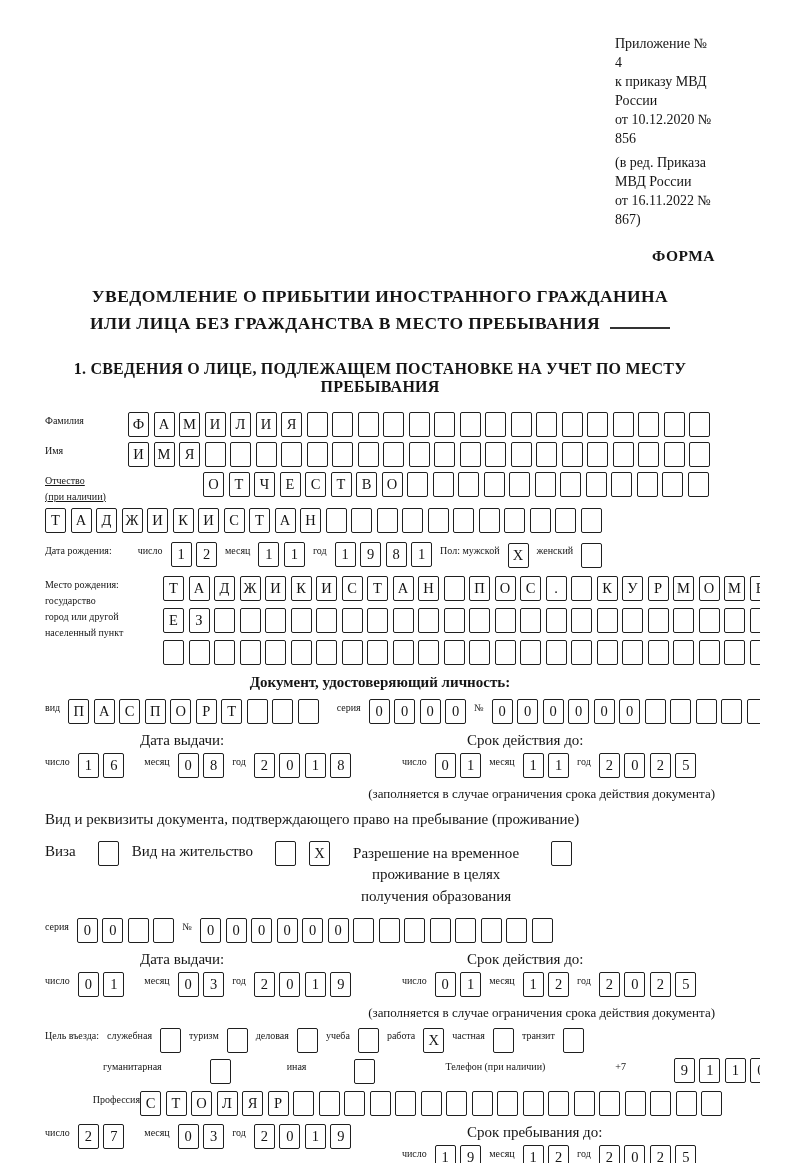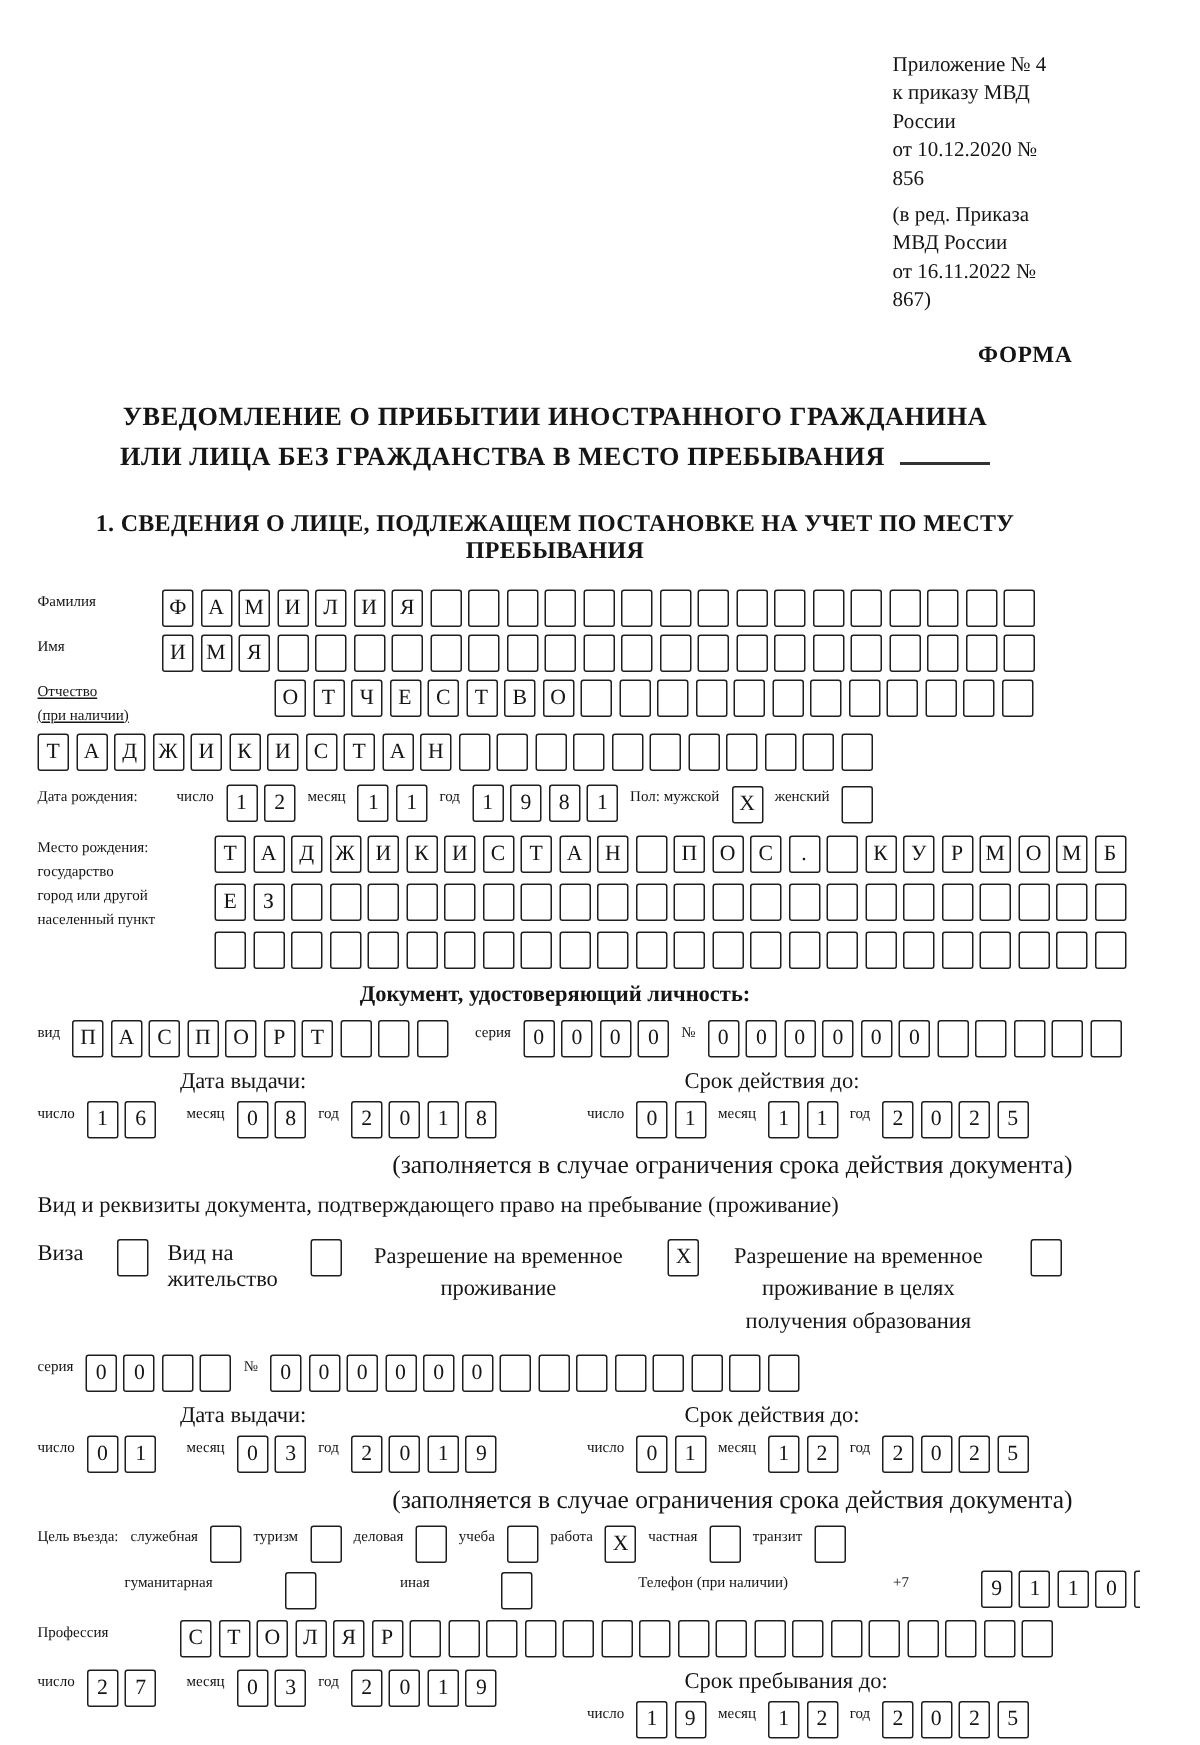--- a/index.html
+++ b/index.html
@@ -1,32 +1,32 @@
 <!DOCTYPE html>
 <html><head>
 <meta charset="utf-8">
 <style>
   html,body { margin:0; padding:0; background:#ffffff; }
   .page {
     width:760px; height:1163px; box-sizing:border-box;
-    padding:34px 45px 18px 25px; background:#fff; overflow:hidden;
+    padding:34px 45px 18px 45px; background:#fff; overflow:hidden;
     font-family:"Liberation Serif", serif; color:#151515;
   }
   .appendix { margin-left:570px; font-size:14px; line-height:1.36; }
   .appendix .amend { margin-top:5px; }
   .forma { text-align:right; font-weight:bold; font-size:15.5px; margin-top:18px; letter-spacing:.5px; }
   .title { text-align:center; font-weight:bold; font-size:17.5px; letter-spacing:.4px; margin-top:18px; line-height:1.5; }
   .blankline { display:inline-block; width:60px; border-bottom:2.5px solid #333; margin-left:10px; vertical-align:baseline; }
   .s1head { text-align:center; font-weight:bold; font-size:16px; letter-spacing:.2px; margin-top:24px; margin-bottom:16px; }
 
   .frow { display:flex; align-items:flex-start; margin-bottom:5px; }
   .grow { display:flex; align-items:flex-start; column-gap:8px; margin-bottom:5px; flex-wrap:nowrap; }
   .lbl { font-size:10px; line-height:1.28; padding-top:3px; white-space:nowrap; }
   .lblcol { flex:none; }
-  .w83 { width:83px; } .w98 { width:98px; } .w113 { width:118px; } .w158 { width:158px;text-decoration:underline; } .w95 { width:95px; }
+  .w83 { width:83px; } .w98 { width:98px; } .w113 { width:118px; } .w158 { width:158px;text-decoration:underline; } .w95 { width:95px;text-align:right; }
   .cells { display:flex; gap:4.5px; flex:none; }
   .cell {
     width:19px; height:23px; border:1.6px solid #1f1f1f; border-radius:2px;
     display:flex; align-items:center; justify-content:center;
     font-size:14.5px; flex:none; background:#fff;
   }
   .cb {
     width:19px; height:23px; border:1.6px solid #1f1f1f; border-radius:2px;
     display:inline-flex; align-items:center; justify-content:center;
     font-size:14.5px; flex:none; margin-top:1px;
@@ -34,21 +34,21 @@
   .stack { display:flex; flex-direction:column; gap:7px; }
 
   .dochead { text-align:center; font-weight:bold; font-size:15px; margin:9px 0 8px; }
 
   .dateblock { display:flex; margin-top:8px; margin-bottom:2px; }
   .half1 { width:47%; flex:none; }
   .half2 { width:53%; flex:none; padding-left:42px; box-sizing:border-box; }
   .datehead { font-size:15px; margin-bottom:4px; }
   .half1 .datehead { margin-left:95px; }
   .half2 .datehead { margin-left:65px; }
-  .note { font-size:17px; text-align:right; margin-top:3px; margin-bottom:6px; }
+  .note { font-size:13px; text-align:right; margin-top:3px; margin-bottom:6px; }
 
   .intro { font-size:15px; line-height:1.55; margin-top:6px; }
   .optrow { display:flex; align-items:flex-start; margin:8px 0 10px; }
   .opt { display:flex; align-items:flex-start; column-gap:22px; margin-right:13px; }
   .optlbl { font-size:15px; padding-top:3px; }
   .optc { text-align:center; white-space:normal; line-height:1.45; padding-top:3px; font-size:15px; }
   .wo3 { width:182px; } .wo4 { width:186px; }
 
   .indent58 { margin-left:58px;gap:48px; }
   .ml55 { margin-left:55px; }
@@ -401,21 +401,20 @@
   <div class="optrow">
     <div class="opt">
       <span class="optlbl">Виза</span>
       <span class="cb"></span>
     </div>
     <div class="opt">
       <span class="optlbl">Вид на жительство</span>
       <span class="cb"></span>
     </div>
     <div class="opt">
-      <span class="optc wo3">Разрешение на временное проживание</span>
       <span class="cb">X</span>
     </div>
     <div class="opt">
       <span class="optc wo4">Разрешение на временное проживание в целях получения образования</span>
       <span class="cb"></span>
     </div>
   </div>
 
   <div class="grow">
     <span class="lbl">серия</span>

